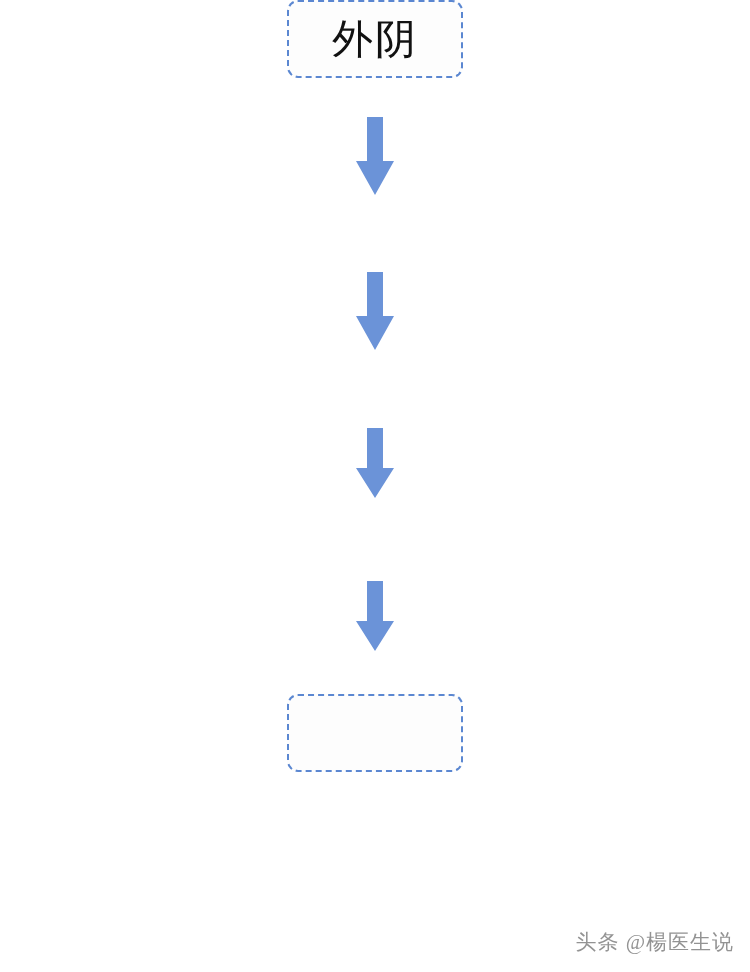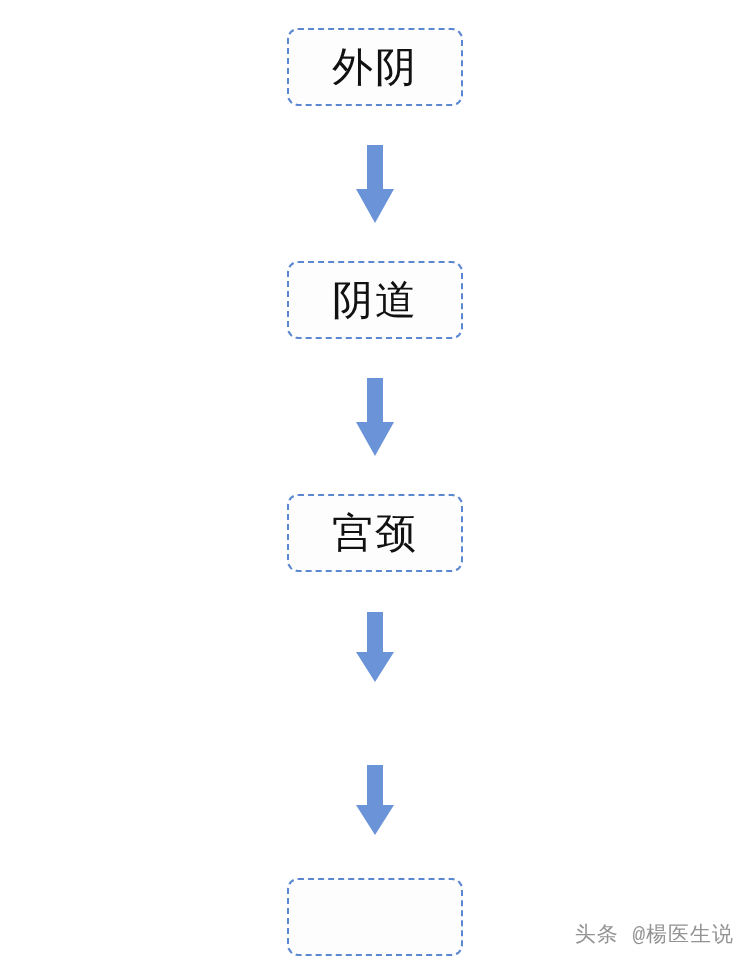--- a/index.html
+++ b/index.html
@@ -25,21 +25,20 @@
   .flow-column {
     position: absolute;
     left: 0;
     top: 0;
     width: 750px;
     height: 972px;
     display: flex;
     flex-direction: column;
     align-items: center;
     justify-content: flex-start;
-    padding-top: 28px;
     box-sizing: border-box;
   }
 
   
   .flow-node {
     width: 176px;
     height: 78px;
     box-sizing: border-box;
     background: #fdfdfd;
     border: 2px dashed #5b87d1;
@@ -73,24 +72,24 @@
   
   .gap-top    { height: 39px; flex: 0 0 auto; }
   .gap-bottom { height: 36px; flex: 0 0 auto; }
   .gap-top-s  { height: 40px; flex: 0 0 auto; }
   .gap-bottom-s { height: 41px; flex: 0 0 auto; }
 
   
   .watermark {
     position: absolute;
     right: 16px;
-    bottom: 24px;
+    bottom: 16px;
     font-size: 21px;
     color: #8a8a8a;
-    font-family: Liberation Mono, monospace;
+    font-family: Liberation Serif, serif;
     letter-spacing: 1px;
     white-space: nowrap;
     opacity: 0.92;
   }
 </style>
 </head>
 <body>
 
 <div id="flow-canvas">
 
@@ -101,35 +100,29 @@
     </div>
 
     <div class="gap-top"></div>
 
     <svg class="flow-arrow" viewBox="0 0 40 80">
       <polygon points="12,0 28,0 28,44 39,44 20,78 1,44 12,44" fill="#6b93d8"></polygon>
     </svg>
 
     <div class="gap-bottom"></div>
 
-    <div class="flow-node">
-      <span class="flow-node-label">阴道</span>
-    </div>
 
     <div class="gap-top"></div>
 
     <svg class="flow-arrow" viewBox="0 0 40 80">
       <polygon points="12,0 28,0 28,44 39,44 20,78 1,44 12,44" fill="#6b93d8"></polygon>
     </svg>
 
     <div class="gap-bottom"></div>
 
-    <div class="flow-node">
-      <span class="flow-node-label">宫颈</span>
-    </div>
 
     <div class="gap-top-s"></div>
 
     <svg class="flow-arrow short" viewBox="0 0 40 72">
       <polygon points="12,0 28,0 28,40 39,40 20,70 1,40 12,40" fill="#6b93d8"></polygon>
     </svg>
 
     <div class="gap-bottom-s"></div>
 
 

